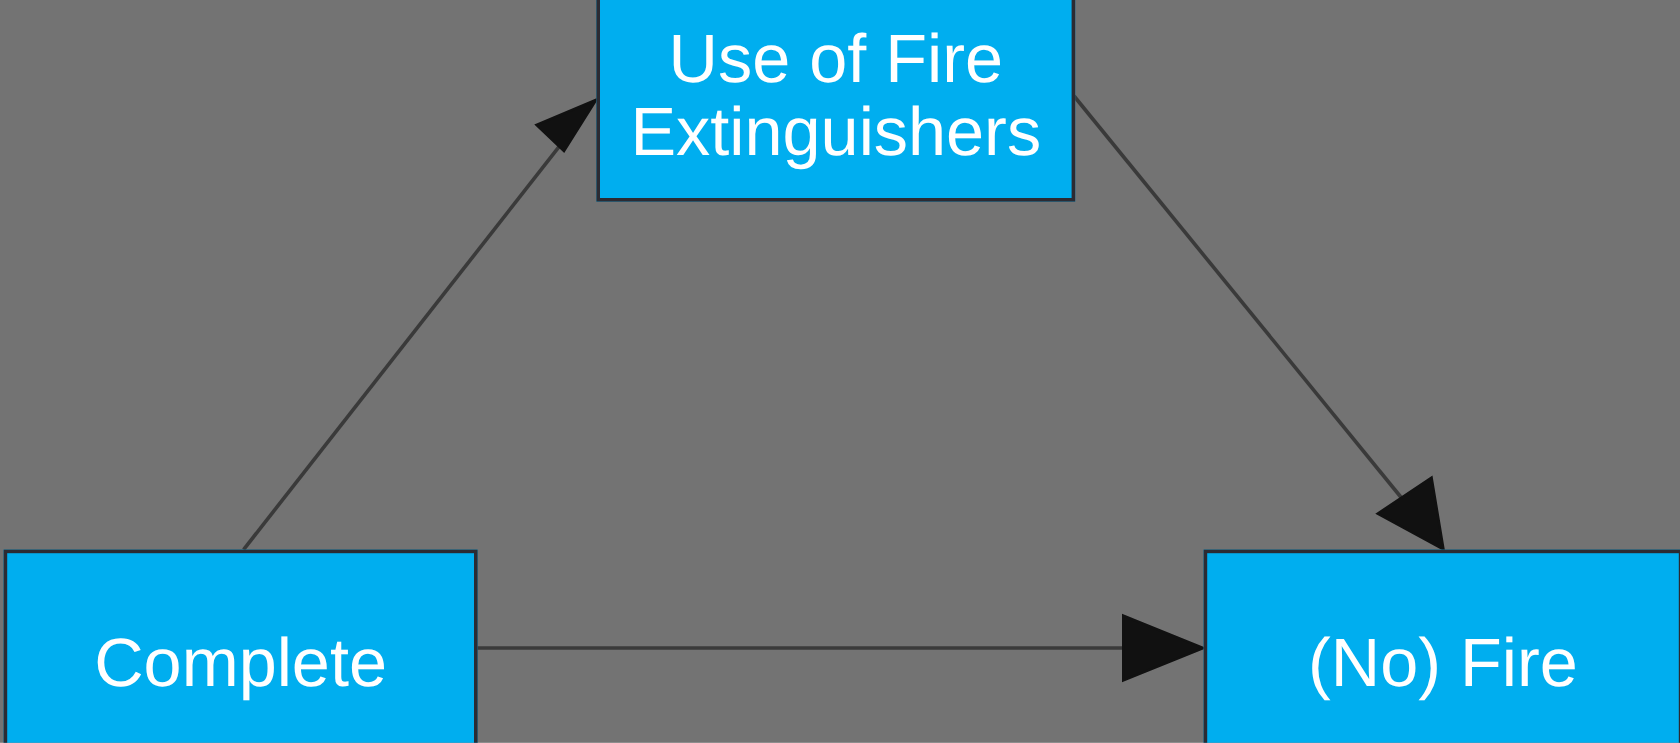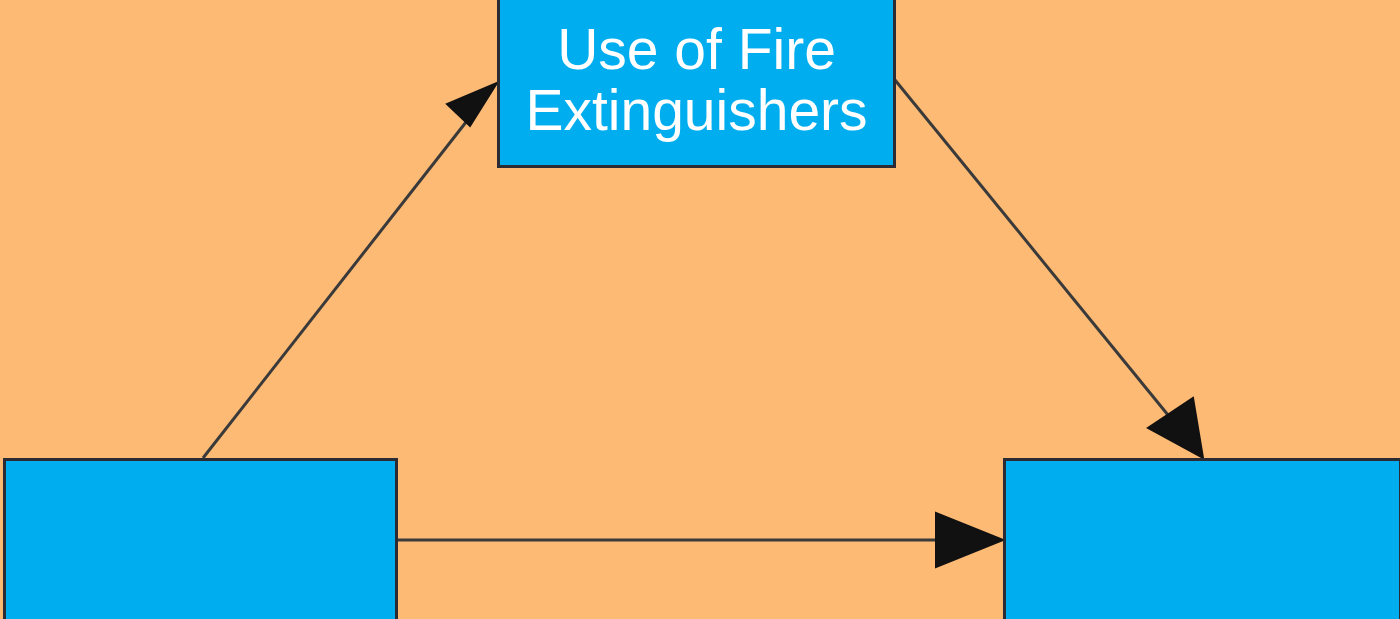--- a/index.html
+++ b/index.html
@@ -10,21 +10,21 @@
   body {
     width: 1400px;
     height: 619px;
     overflow: hidden;
     font-family: "Liberation Sans", sans-serif;
   }
   #diagram-canvas {
     position: relative;
     width: 1400px;
     height: 619px;
-    background: #fdba74;
+    background: #737373;
     overflow: hidden;
   }
   #edge-layer {
     position: absolute;
     left: 0;
     top: 0;
     width: 1400px;
     height: 619px;
     pointer-events: none;
   }
@@ -95,18 +95,20 @@
       <polygon points="1003,540 936,513 936,567" fill="#111111" stroke="#111111" stroke-width="2" stroke-linejoin="miter"></polygon>
     </g>
   </svg>
 
   <div class="node" id="node-use-fire-extinguishers">
     <span class="node-line">Use of Fire</span>
     <span class="node-line">Extinguishers</span>
   </div>
 
   <div class="node" id="node-complete-training">
+    <span class="node-line">Complete</span>
   </div>
 
   <div class="node" id="node-no-fire-damage">
+    <span class="node-line">(No) Fire</span>
   </div>
 
 </div>
 
 </body></html>

